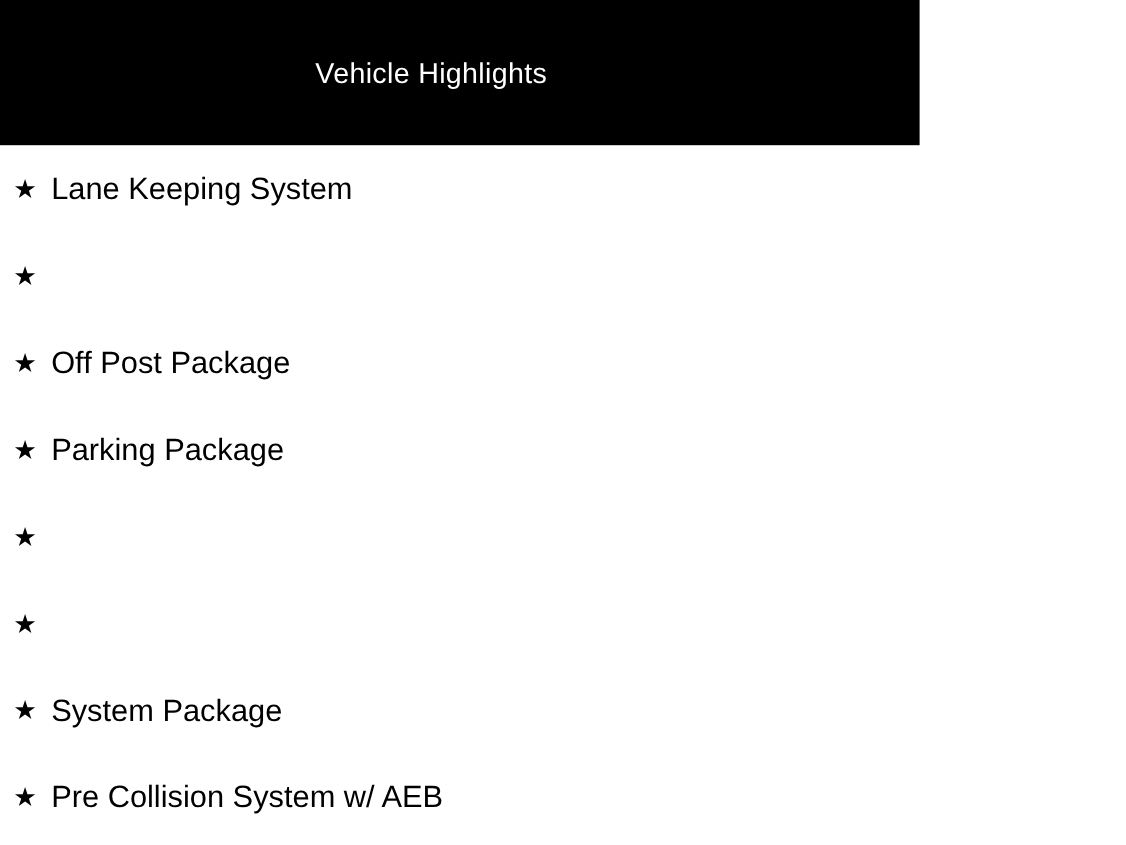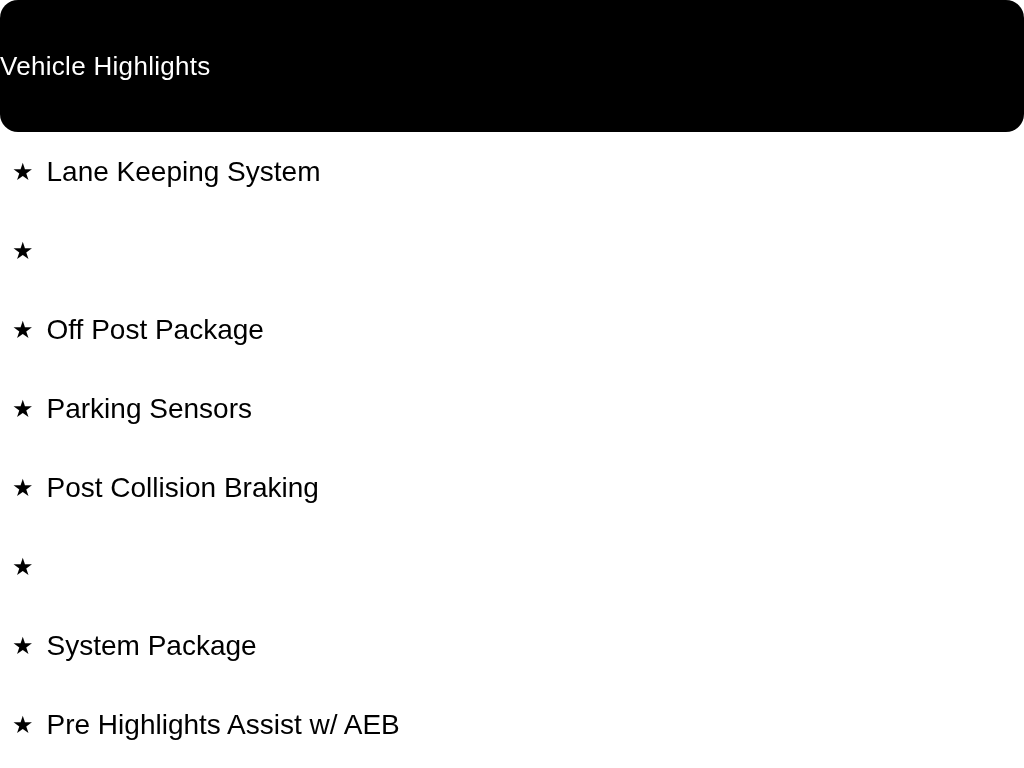--- a/index.html
+++ b/index.html
@@ -8,28 +8,27 @@
   }
   body {
     width: 1024px;
     height: 768px;
     background: #ffffff;
     font-family: "Liberation Sans", "DejaVu Sans", sans-serif;
     overflow: hidden;
   }
   .header-bar {
     box-sizing: border-box;
-    width: 1024px;
+    width: 836px;
     height: 132px;
     background: #000000;
     display: flex;
     align-items: center;
-    justify-content: flex-start;
+    justify-content: center;
     padding-right: 52px;
-    border-radius: 18px;
   }
   .header-title {
     color: #ffffff;
     font-size: 26px;
     font-weight: 400;
     letter-spacing: 0.3px;
     white-space: nowrap;
   }
   .highlights-list {
     list-style: none;
@@ -71,30 +70,29 @@
   </li>
   <li class="highlight-item">
     <span class="star">★</span>
   </li>
   <li class="highlight-item">
     <span class="star">★</span>
     <span class="item-label">Off Post Package</span>
   </li>
   <li class="highlight-item">
     <span class="star">★</span>
-    <span class="item-label">Parking Sensors</span>
+    <span class="item-label">Parking Package</span>
   </li>
   <li class="highlight-item">
     <span class="star">★</span>
-    <span class="item-label">Post Collision Braking</span>
   </li>
   <li class="highlight-item">
     <span class="star">★</span>
   </li>
   <li class="highlight-item">
     <span class="star">★</span>
     <span class="item-label">System Package</span>
   </li>
   <li class="highlight-item">
     <span class="star">★</span>
-    <span class="item-label">Pre Highlights Assist w/ AEB</span>
+    <span class="item-label">Pre Collision System w/ AEB</span>
   </li>
 </ul>
 
 </body></html>

